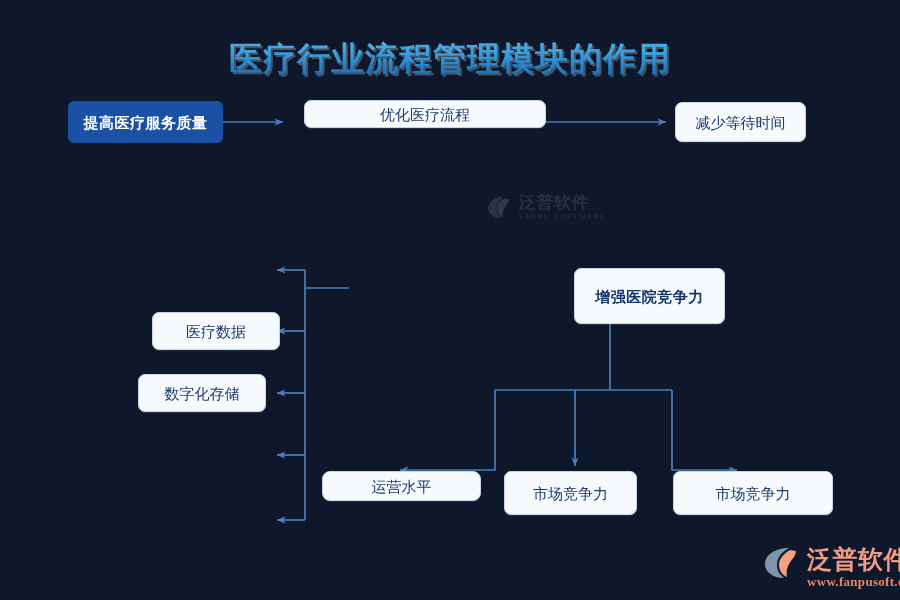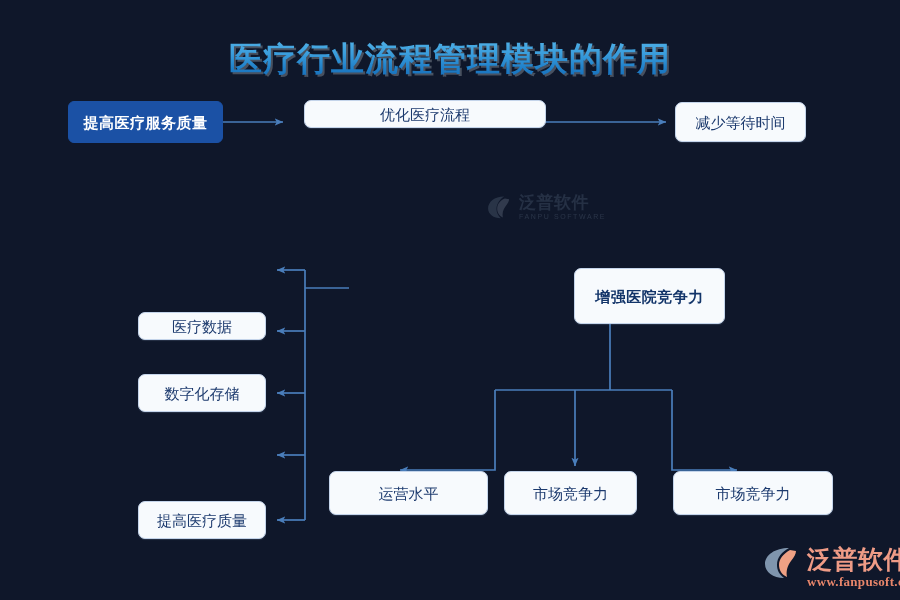--- a/index.html
+++ b/index.html
@@ -222,34 +222,31 @@
   <div class="node light" style="left:675px; top:102px; width:131px; height:40px;">
     <span>减少等待时间</span>
   </div>
 
 
   <div class="node light bold" style="left:535px; top:268px; width:151px; height:56px;margin-left:39px;">
     <span>增强医院竞争力</span>
   </div>
 
 
-  <div class="node light" style="left:138px; top:312px; width:128px; height:28px;">
+  <div class="node light" style="left:152px; top:312px; width:128px; height:38px;">
     <span>医疗数据</span>
   </div>
 
   <div class="node light" style="left:138px; top:374px; width:128px; height:38px;">
     <span>数字化存储</span>
   </div>
 
 
-  <div class="node light" style="left:138px; top:501px; width:128px; height:38px;">
-    <span>提高医疗质量</span>
-  </div>
-
-  <div class="node light" style="left:329px; top:471px; width:159px; height:44px;">
+
+  <div class="node light" style="left:322px; top:471px; width:159px; height:30px;border-radius:8px;">
     <span>运营水平</span>
   </div>
 
   <div class="node light" style="left:504px; top:471px; width:133px; height:44px;">
     <span>市场竞争力</span>
   </div>
 
   <div class="node light" style="left:673px; top:471px; width:160px; height:44px;">
     <span>市场竞争力</span>
   </div>

